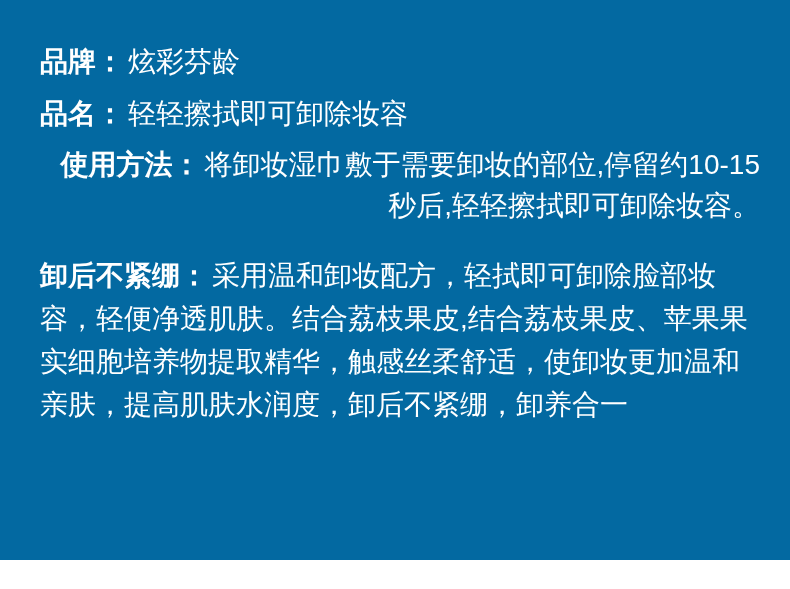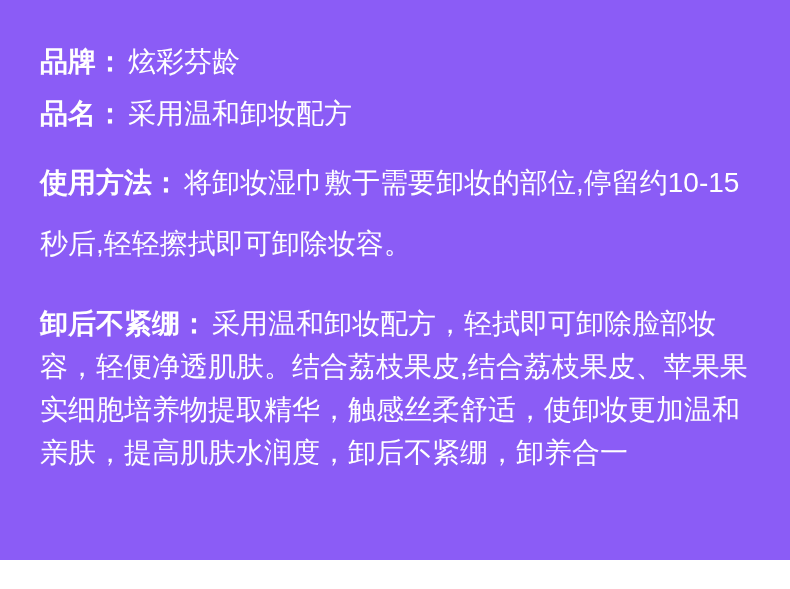--- a/index.html
+++ b/index.html
@@ -11,21 +11,21 @@
     position: relative;
     width: 790px;
     height: 589px;
     background: #ffffff;
     overflow: hidden;
   }
   .pink-panel {
     box-sizing: border-box;
     width: 790px;
     height: 560px;
-    background: #8b5cf6;
+    background: #0369a1;
     color: #ffffff;
     padding: 36px 30px 12px 40px;
     font-size: 28px;
   }
   .info-grid {
     display: flex;
     align-items: flex-start;
   }
   .col-left { width: 453px; flex: 0 0 453px; }
   .col-right { flex: 1 1 auto; }
@@ -39,22 +39,23 @@
     font-weight: 700;
     margin-right: 4px;
   }
   .value { font-weight: 400; }
   .para {
     margin: 0;
     font-weight: 400;
     text-align: left;
   }
   .para-usage {
-    margin-top: 12px;
-    line-height: 61px;
+    margin-top: 4px;
+    line-height: 41px;
+    text-align: right;
   }
   .para-features {
     margin-top: 28px;
     line-height: 43px;
   }
   .bottom-white {
     width: 790px;
     height: 29px;
     background: #ffffff;
   }
@@ -64,21 +65,21 @@
 
 <div class="page">
   <div class="pink-panel">
 
     <div class="info-grid">
       <div class="col-left">
         <div class="info-row">
           <span class="label">品牌：</span><span class="value">炫彩芬龄</span>
         </div>
         <div class="info-row">
-          <span class="label">品名：</span><span class="value">采用温和卸妆配方</span>
+          <span class="label">品名：</span><span class="value">轻轻擦拭即可卸除妆容</span>
         </div>
       </div>
 
     </div>
 
     <p class="para para-usage">
       <span class="label">使用方法：</span><span class="value">将卸妆湿巾敷于需要卸妆的部位,停留约10-15秒后,轻轻擦拭即可卸除妆容。</span>
     </p>
 
     <p class="para para-features">

